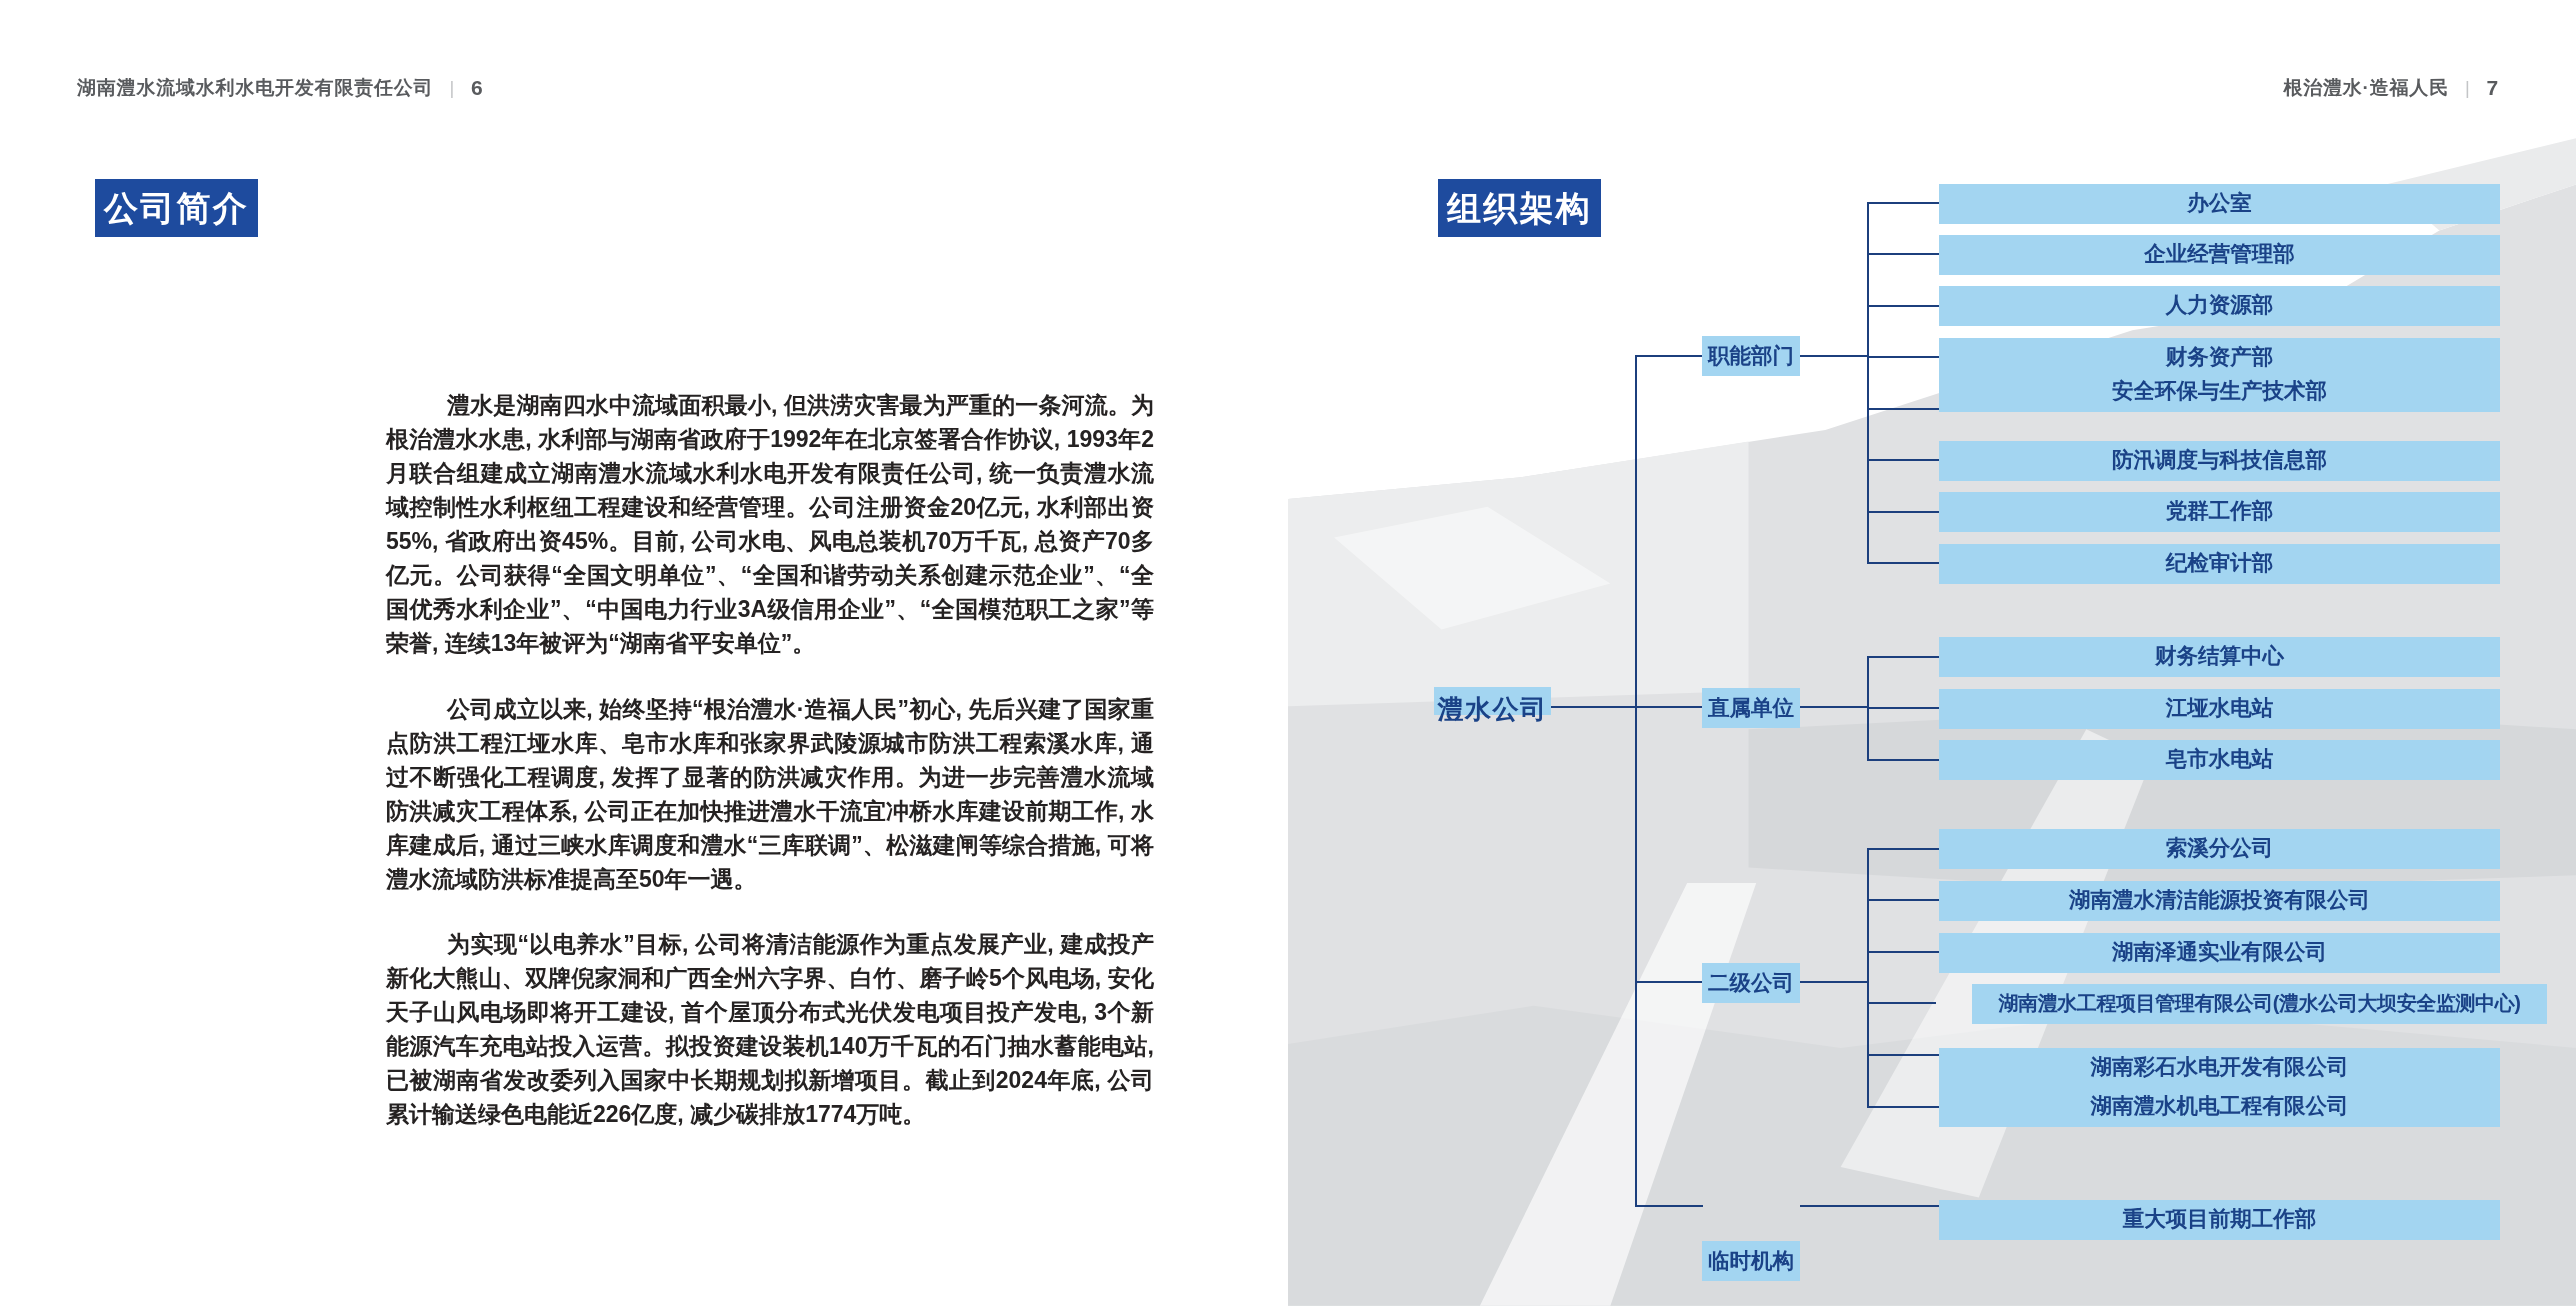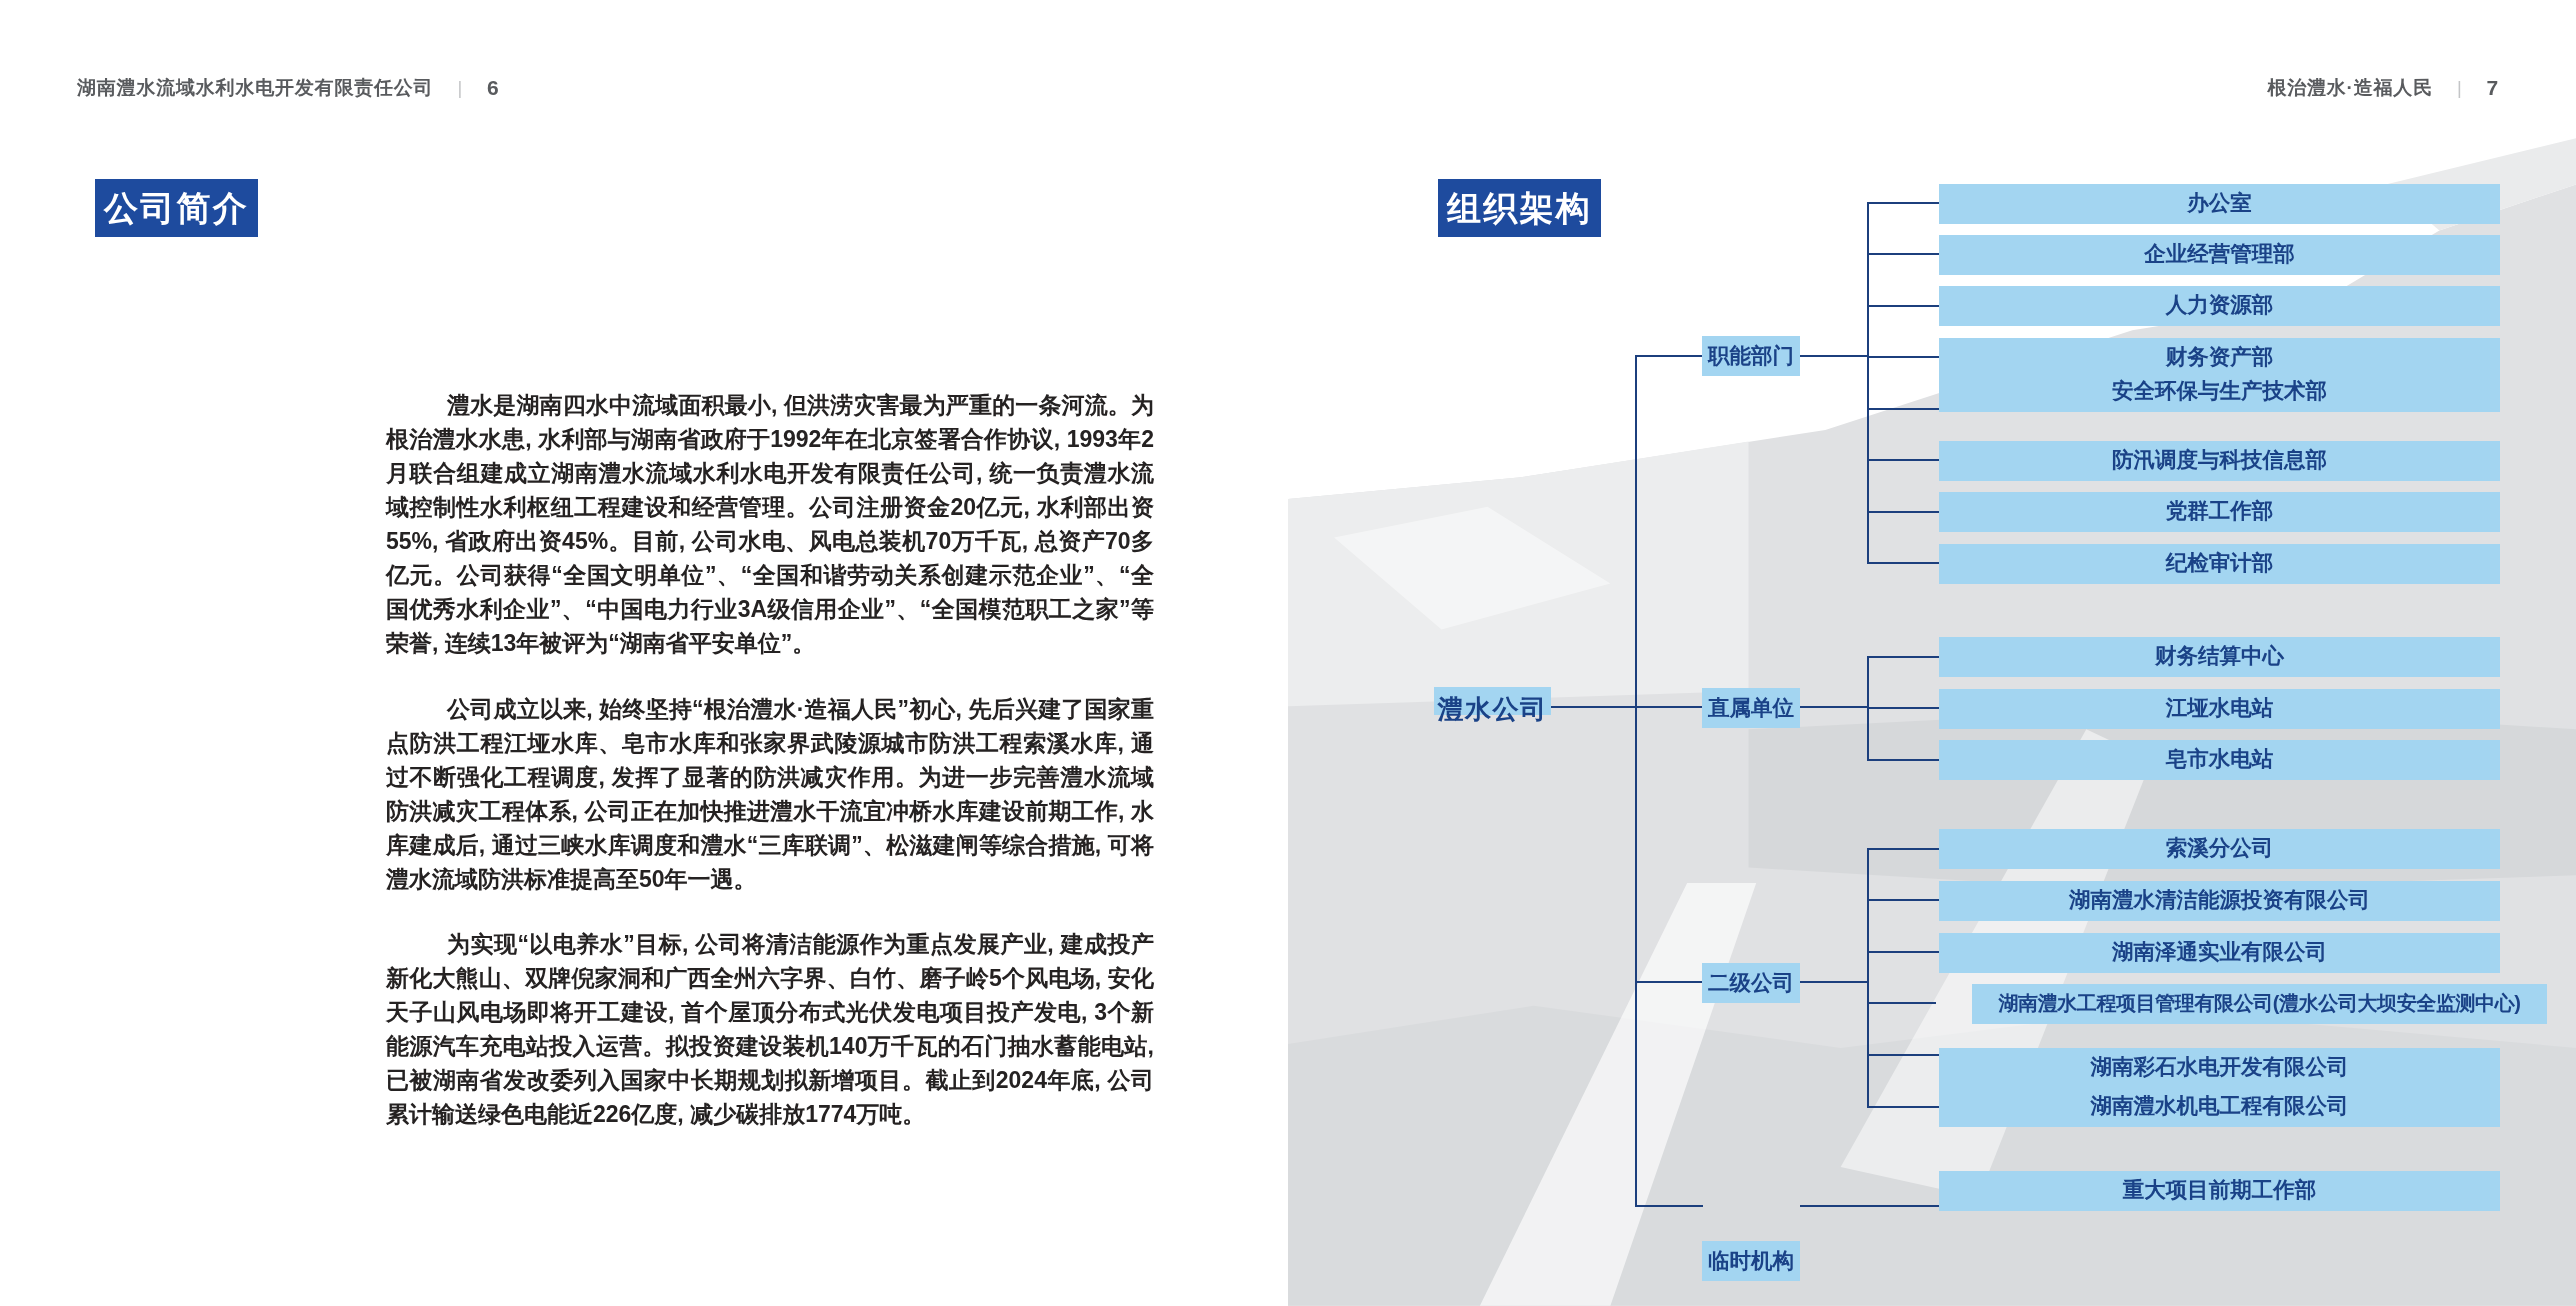--- a/index.html
+++ b/index.html
@@ -10,21 +10,21 @@
     --hdr:#595B5E;
     --body:#252222;
   }
   *{box-sizing:border-box;margin:0;padding:0;}
   html,body{background:#fff;}
   body{font-family:"Liberation Sans","DejaVu Sans",sans-serif;}
   .spread{position:relative;width:2576px;height:1306px;background:#ffffff;overflow:hidden;}
 
   
   .hdr{position:absolute;top:74px;height:28px;font-size:19px;font-weight:bold;color:var(--hdr);
-       display:flex;align-items:center;gap:24px;letter-spacing:0.8px;}
+       display:flex;align-items:center;gap:16px;letter-spacing:0.8px;}
   .hdr-left{left:77px;}
   .hdr-right{right:77px;}
   .hdr .sep{color:#C4C5C7;font-weight:normal;font-size:18.4px;}
   .hdr .num{font-size:21px;}
 
   
   .badge{position:absolute;top:179px;width:163px;height:58px;background:var(--accent);
          color:#fff;font-size:34px;font-weight:bold;text-align:center;line-height:58px;letter-spacing:2.3px;}
   .badge-left{left:95px;}
   .badge-right{left:1438px;}
@@ -146,17 +146,17 @@
     <div class="cbox" style="top:689px">江垭水电站</div>
     <div class="cbox" style="top:740px">皂市水电站</div>
 
     <div class="cbox" style="top:829px">索溪分公司</div>
     <div class="cbox" style="top:881px">湖南澧水清洁能源投资有限公司</div>
     <div class="cbox" style="top:933px">湖南泽通实业有限公司</div>
     <div class="cbox wide" style="top:984px">湖南澧水工程项目管理有限公司(澧水公司大坝安全监测中心)</div>
     <div class="cbox" style="top:1048px">湖南彩石水电开发有限公司</div>
     <div class="cbox" style="top:1087px">湖南澧水机电工程有限公司</div>
 
-    <div class="cbox" style="top:1171px">重大项目前期工作部</div>
+    <div class="cbox" style="top:1200px">重大项目前期工作部</div>
   </section>
 
 </div>
 
 
 </body></html>

